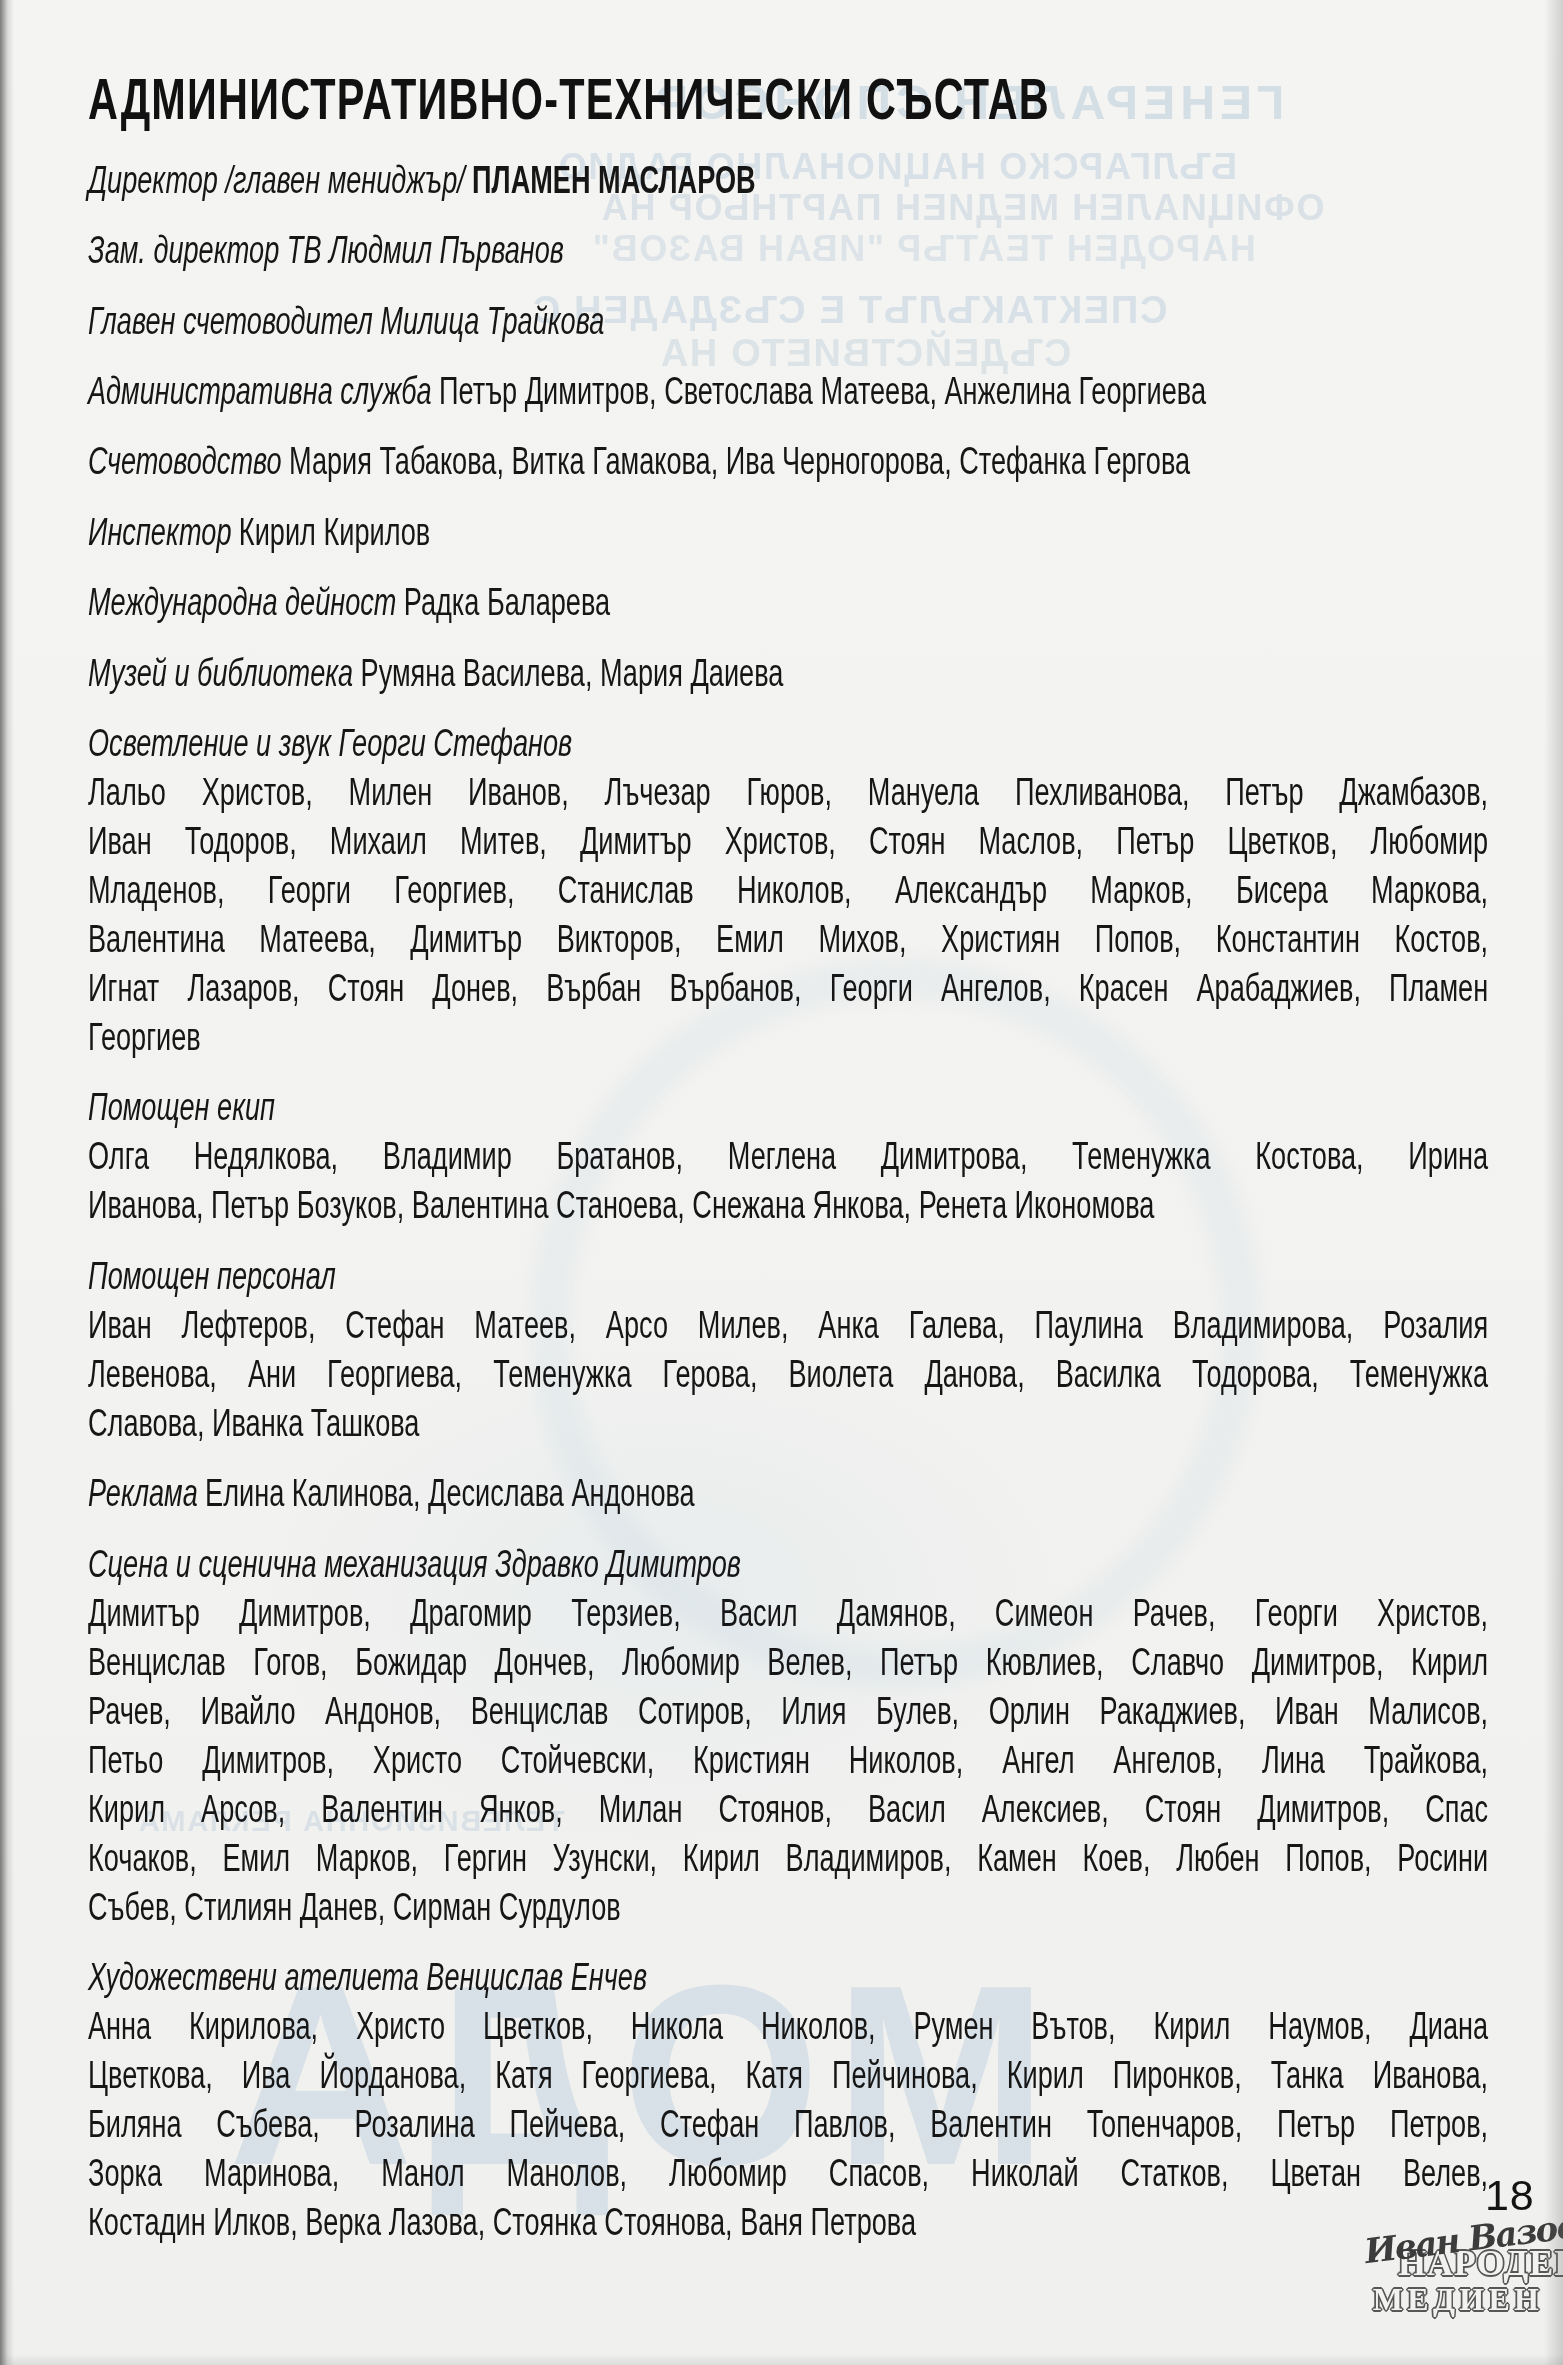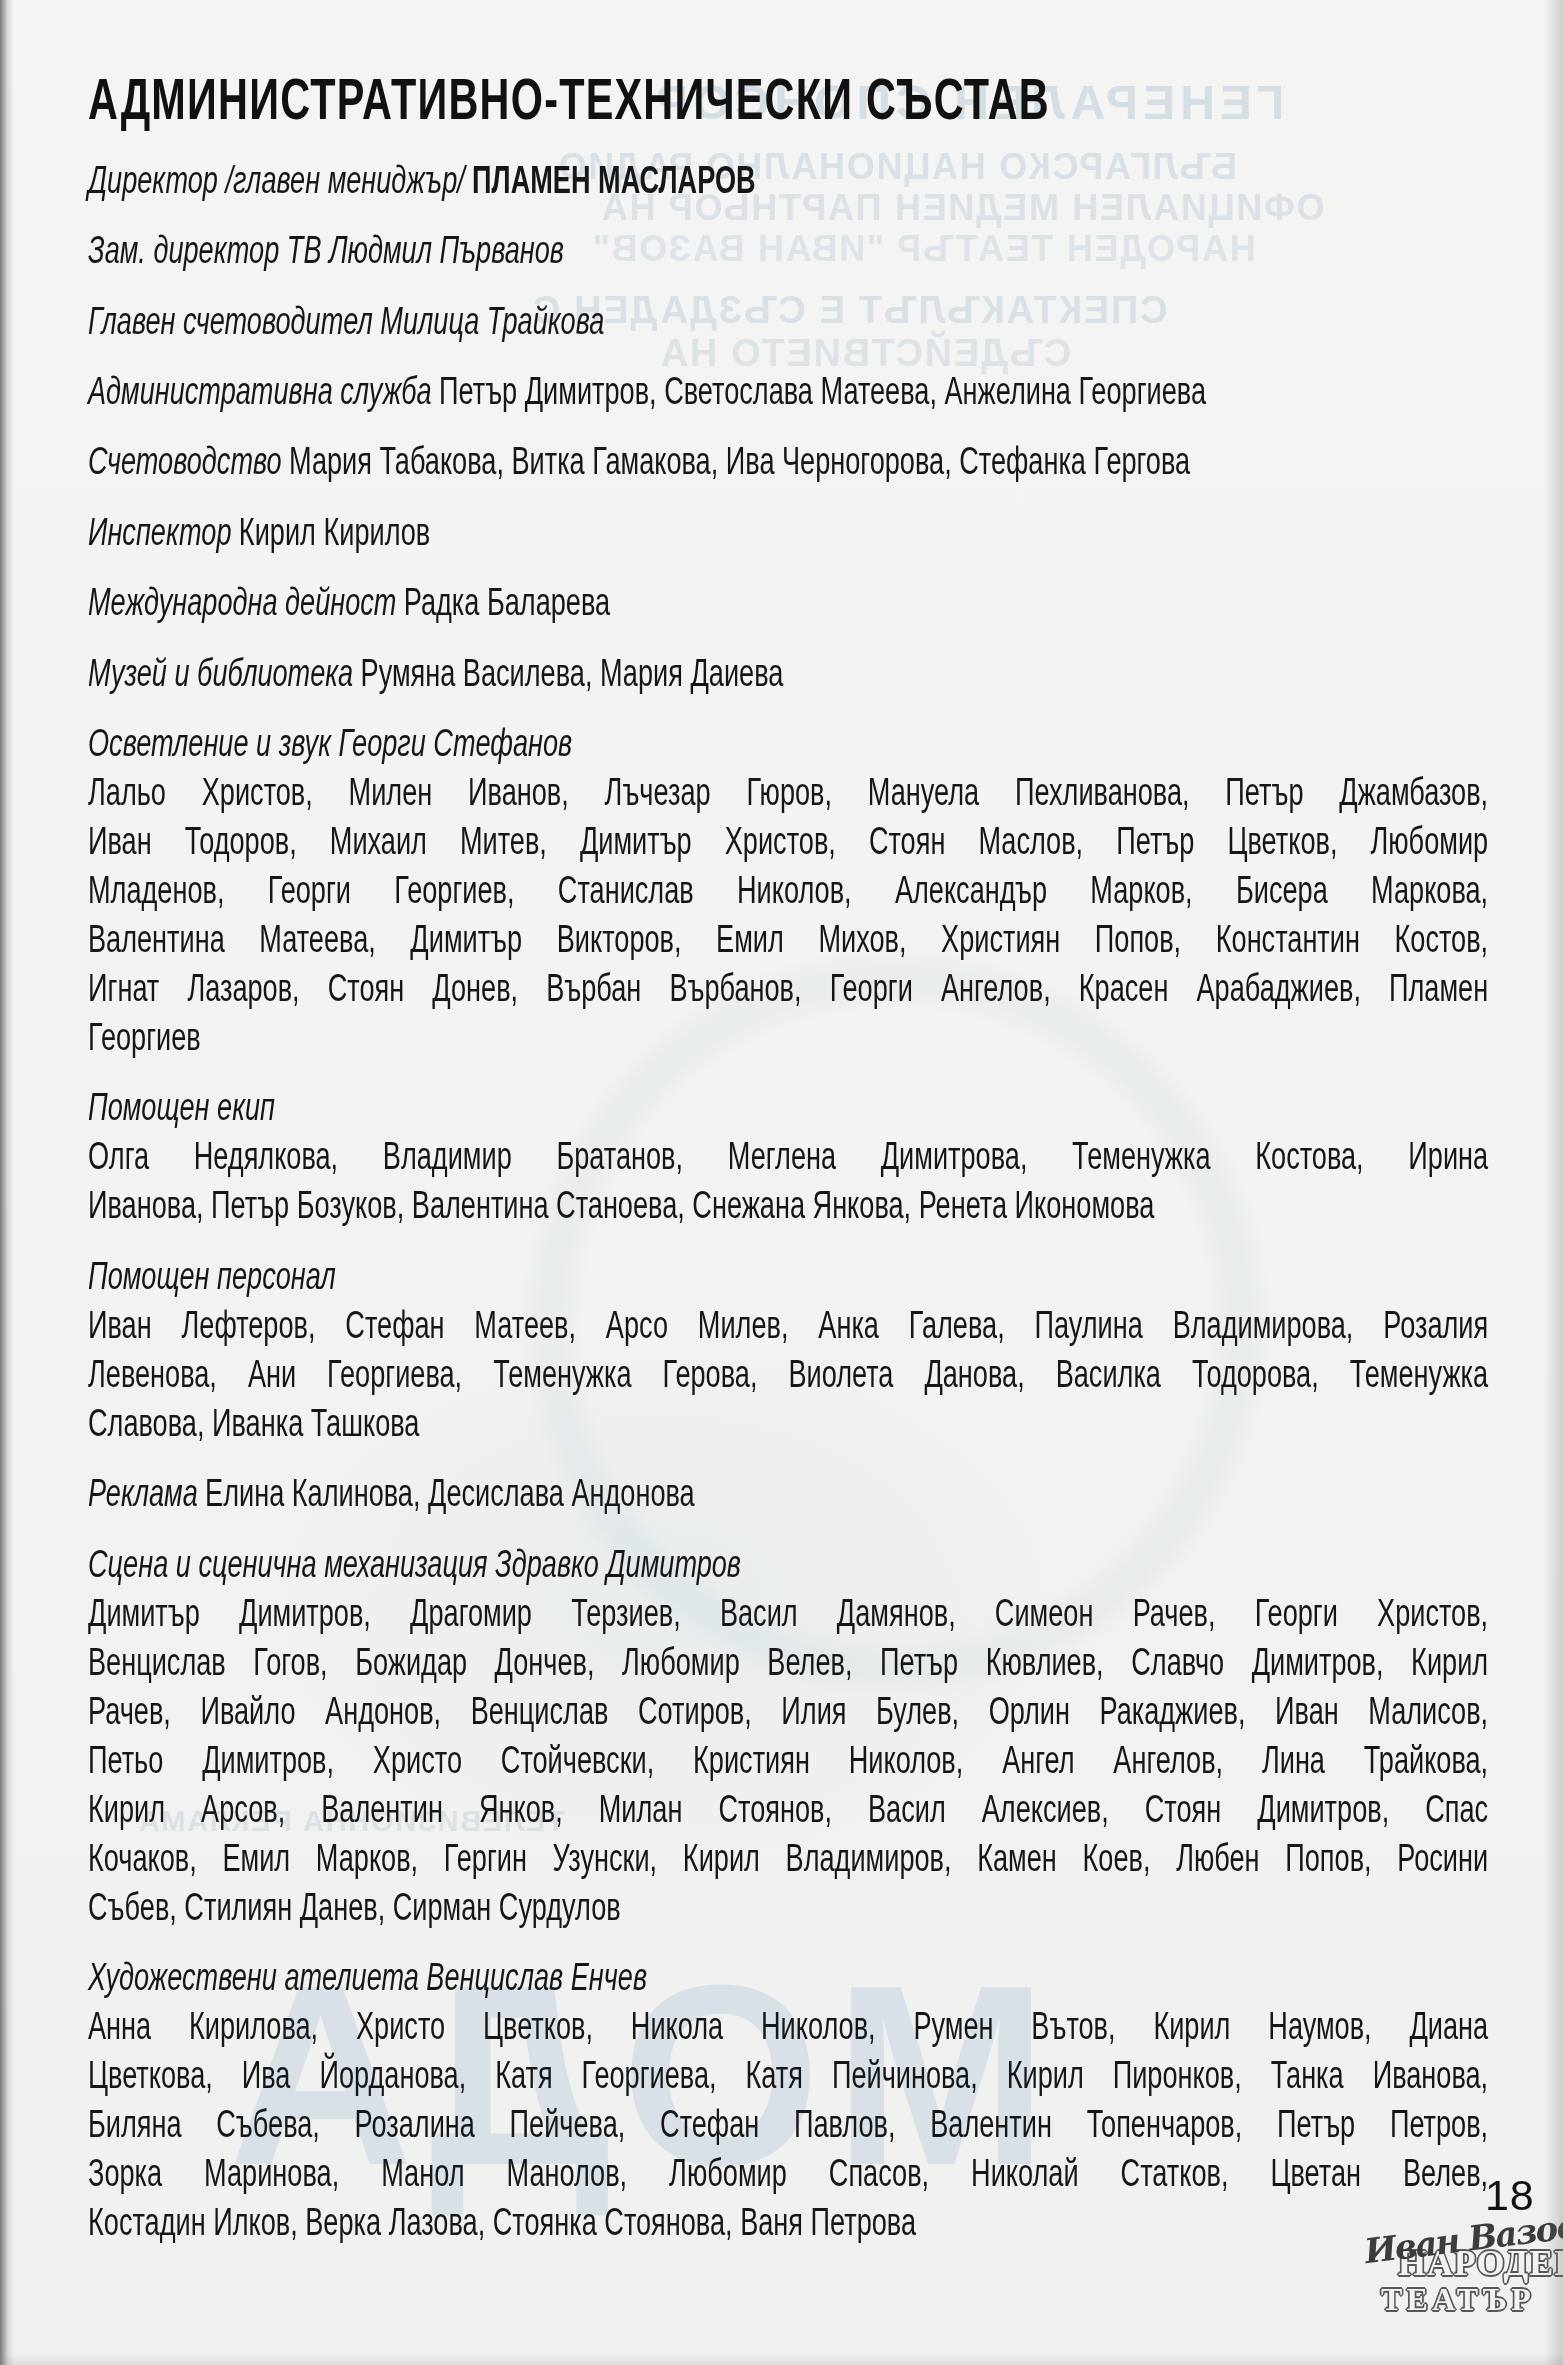--- a/index.html
+++ b/index.html
@@ -195,20 +195,20 @@
           </div>
         </div>
     </div>
   </div>
 
   <div class="page-number">18</div>
 
   <div class="logo">
     <span class="sig">Иван Вазов</span>
     <span class="outline l1">НАРОДЕН</span>
-    <span class="outline l2">ТЕАТЪР</span>
+    <span class="outline l2">МЕДИЕН</span>
   </div>
 
   <div class="edge-left"></div>
   <div class="edge-right"></div>
   <div class="edge-bottom"></div>
 </div>
 
 
 </body></html>

